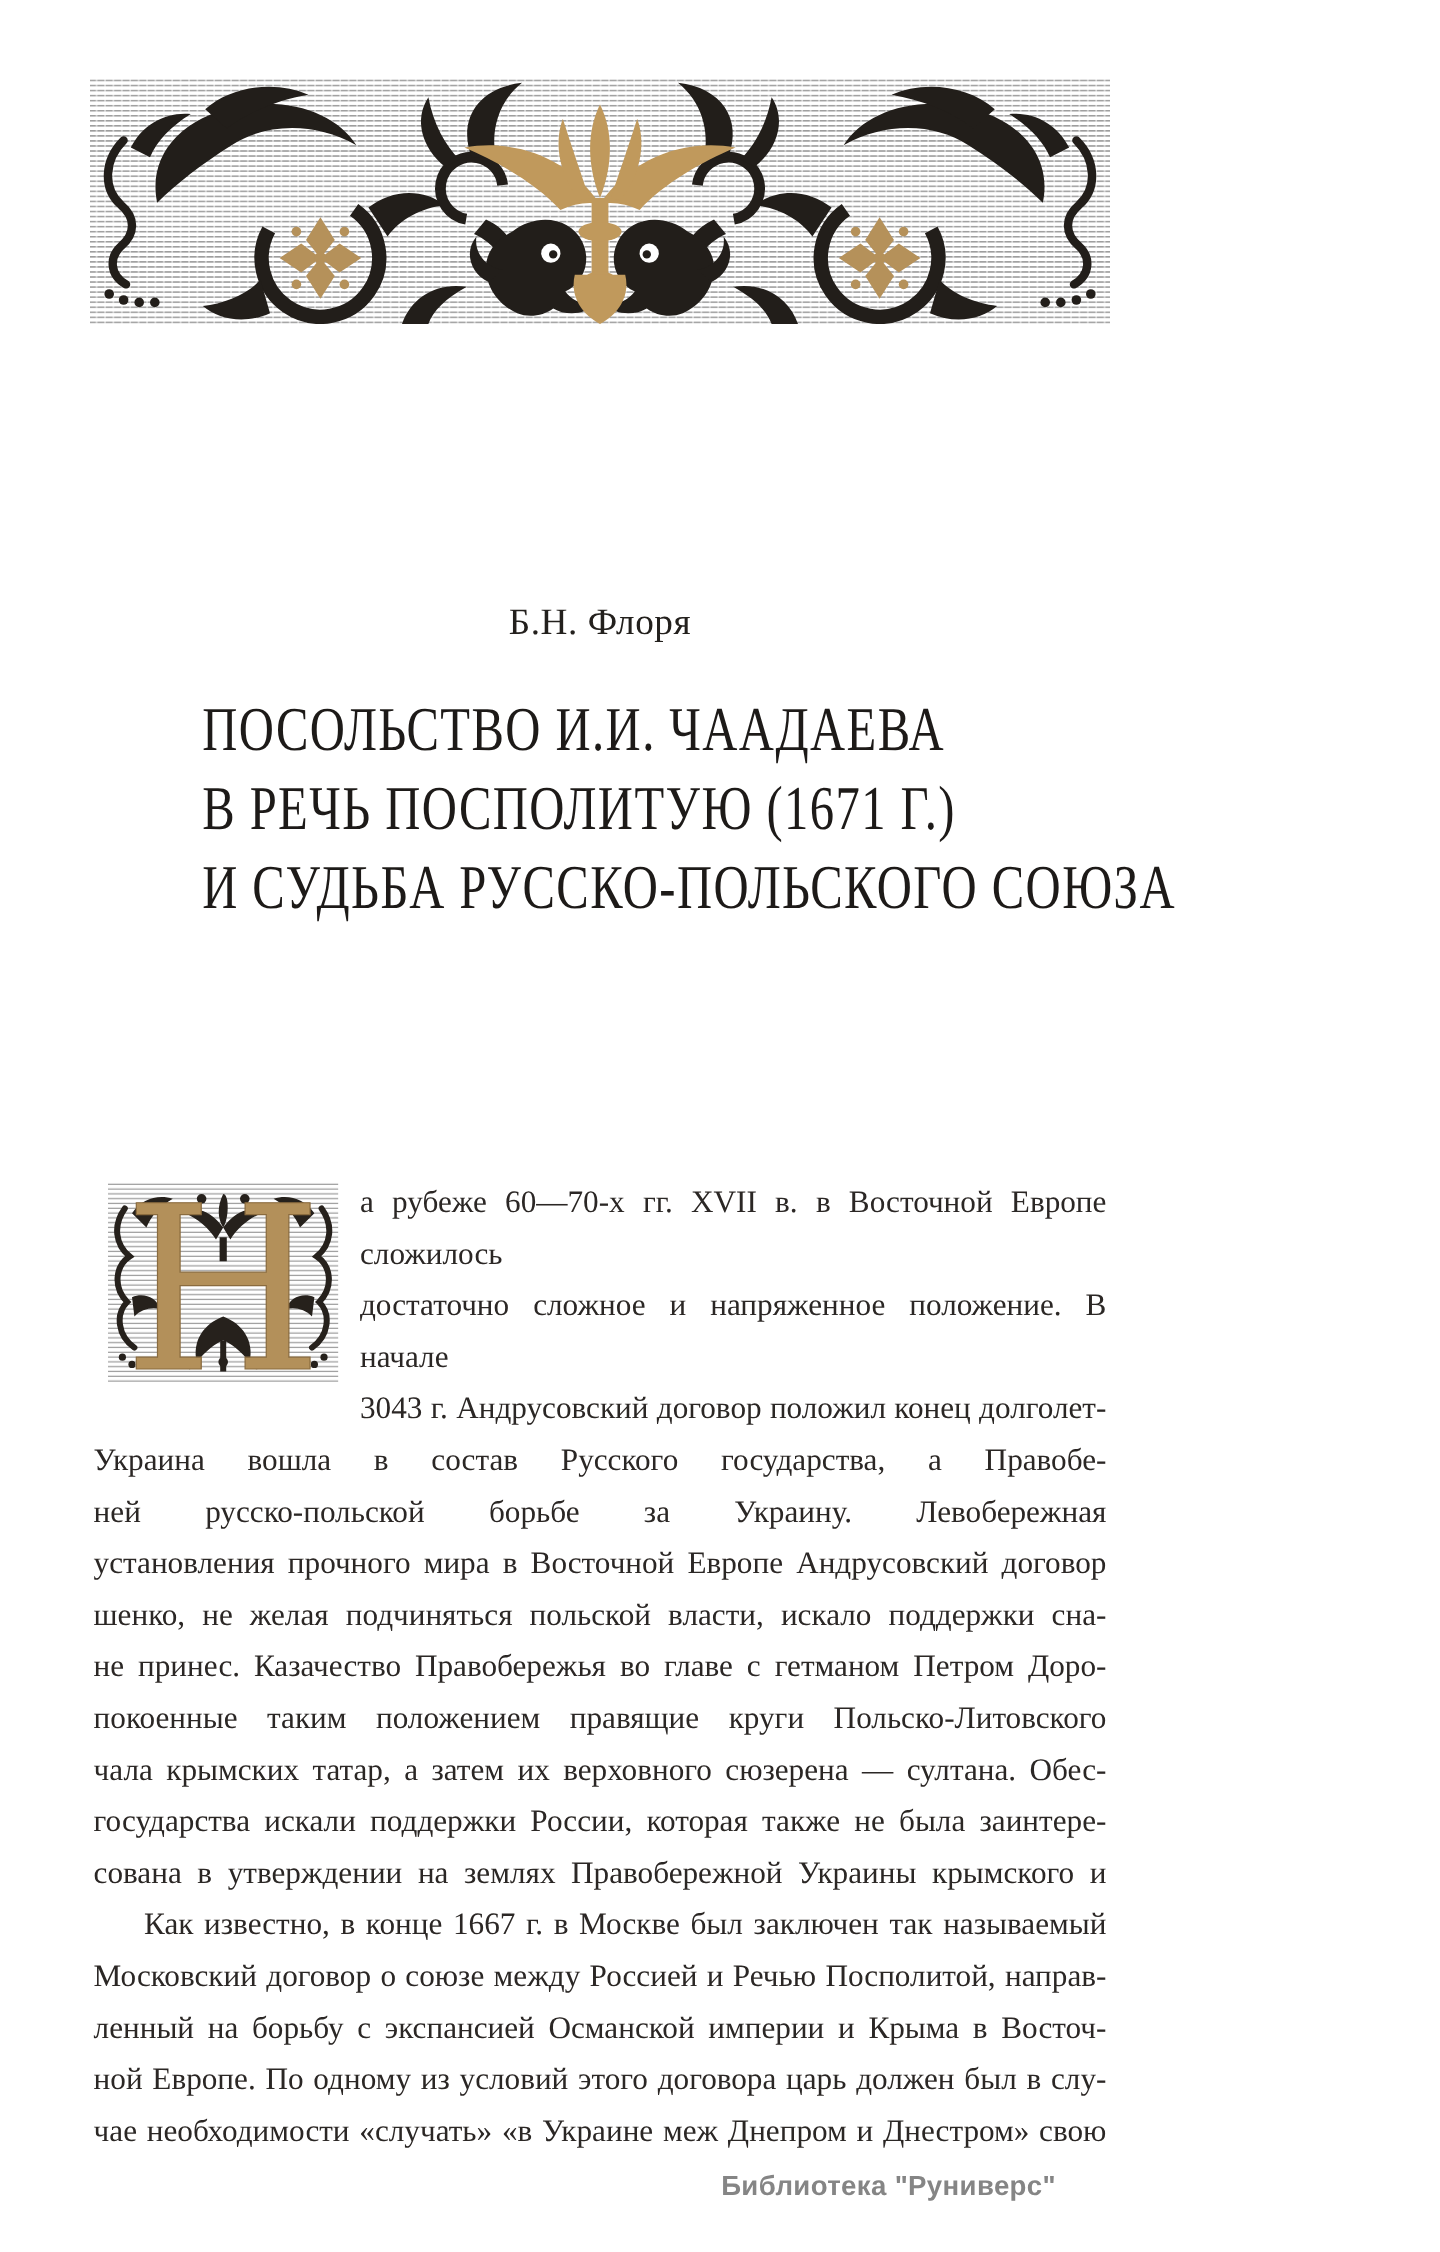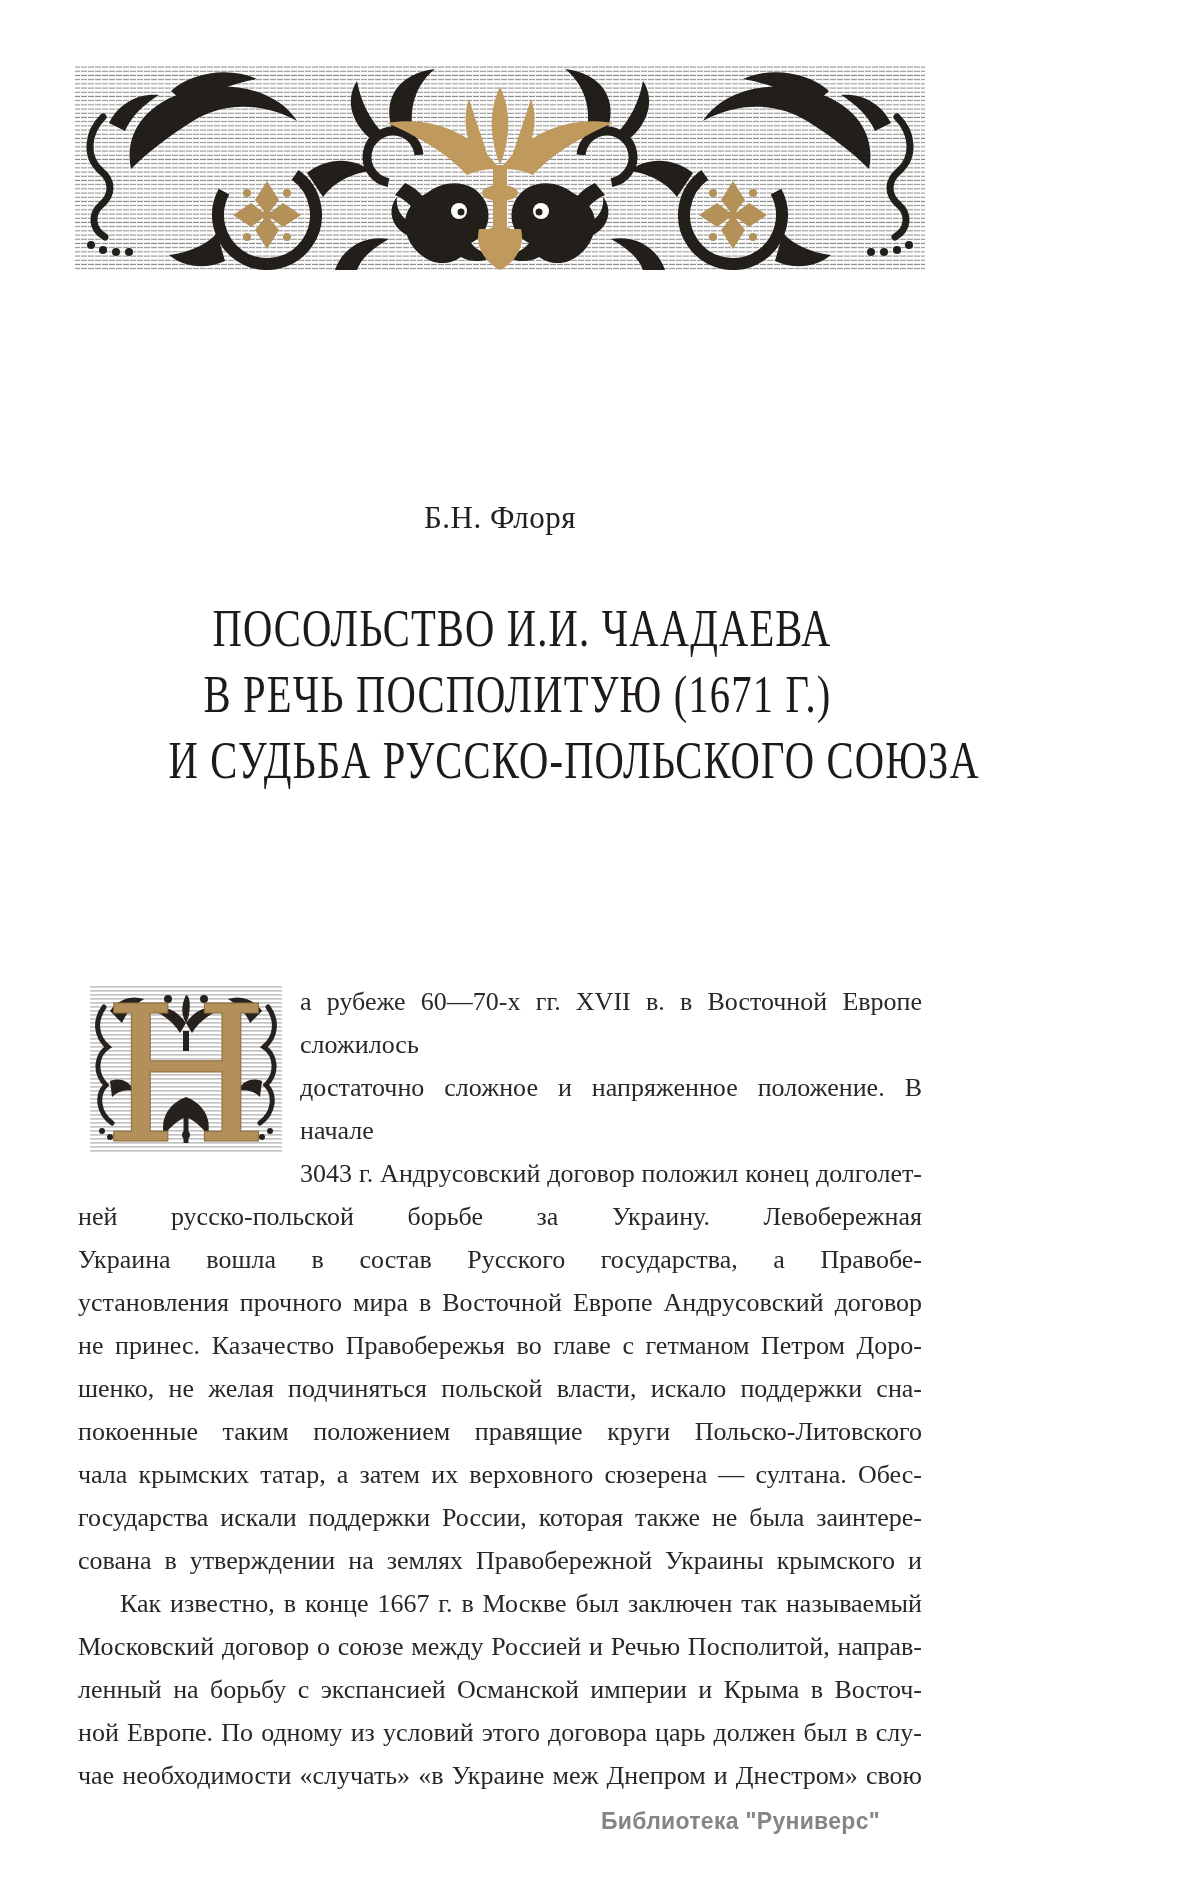--- a/index.html
+++ b/index.html
@@ -8,21 +8,21 @@
     font-family:"Liberation Serif", serif;color:#2b2725;overflow:hidden;
   }
   .band{position:absolute;left:75px;top:65px;width:850px;height:205px;}
   .band svg{display:block;width:100%;height:100%;}
 
   .author{
     position:absolute;left:75px;top:500px;width:850px;text-align:center;
     font-size:31px;color:#23201d;letter-spacing:0.5px;
   }
   .title{
-    position:absolute;left:75px;top:596px;width:850px;text-align:right;color:#1d1a18;
+    position:absolute;left:75px;top:576px;width:850px;text-align:left;color:#1d1a18;
   }
   .title .tline{
     display:block;font-size:52px;line-height:66px;letter-spacing:1.5px;
     transform:scaleX(0.78);transform-origin:50% 50%;white-space:nowrap;
   }
 
   .content{
     position:absolute;left:78px;top:980px;width:844px;
     font-size:26px;line-height:43px;color:#2b2725;
   }
@@ -152,25 +152,25 @@
           <circle cx="124" cy="152" r="4"></circle>
         <path d="M96,132 L96,158" stroke="#26211c" stroke-width="5"></path>
       </g>
       <text x="96" y="156" text-anchor="middle" font-family="DejaVu Serif, serif" font-size="190" fill="#b3905a" stroke="#8a6b3e" stroke-width="1">Н</text>
     </svg>
   </div>
 
   <div class="line">а рубеже 60—70-х гг. XVII в. в Восточной Европе сложилось</div>
   <div class="line">достаточно сложное и напряженное положение. В начале</div>
   <div class="line">3043 г. Андрусовский договор положил конец долголет-</div>
+  <div class="line">Украина вошла в состав Русского государства, а Правобе-</div>
   <div class="line">ней русско-польской борьбе за Украину. Левобережная</div>
-  <div class="line">Украина вошла в состав Русского государства, а Правобе-</div>
   <div class="line">установления прочного мира в Восточной Европе Андрусовский договор</div>
+  <div class="line">шенко, не желая подчиняться польской власти, искало поддержки сна-</div>
   <div class="line">не принес. Казачество Правобережья во главе с гетманом Петром Доро-</div>
-  <div class="line">шенко, не желая подчиняться польской власти, искало поддержки сна-</div>
   <div class="line">покоенные таким положением правящие круги Польско-Литовского</div>
   <div class="line">чала крымских татар, а затем их верховного сюзерена — султана. Обес-</div>
   <div class="line">государства искали поддержки России, которая также не была заинтере-</div>
   <div class="line">сована в утверждении на землях Правобережной Украины крымского и</div>
 
   <div class="line indent">Как известно, в конце 1667 г. в Москве был заключен так называемый</div>
   <div class="line">Московский договор о союзе между Россией и Речью Посполитой, направ-</div>
   <div class="line">ленный на борьбу с экспансией Османской империи и Крыма в Восточ-</div>
   <div class="line">ной Европе. По одному из условий этого договора царь должен был в слу-</div>
   <div class="line">чае необходимости «случать» «в Украине меж Днепром и Днестром» свою</div>

